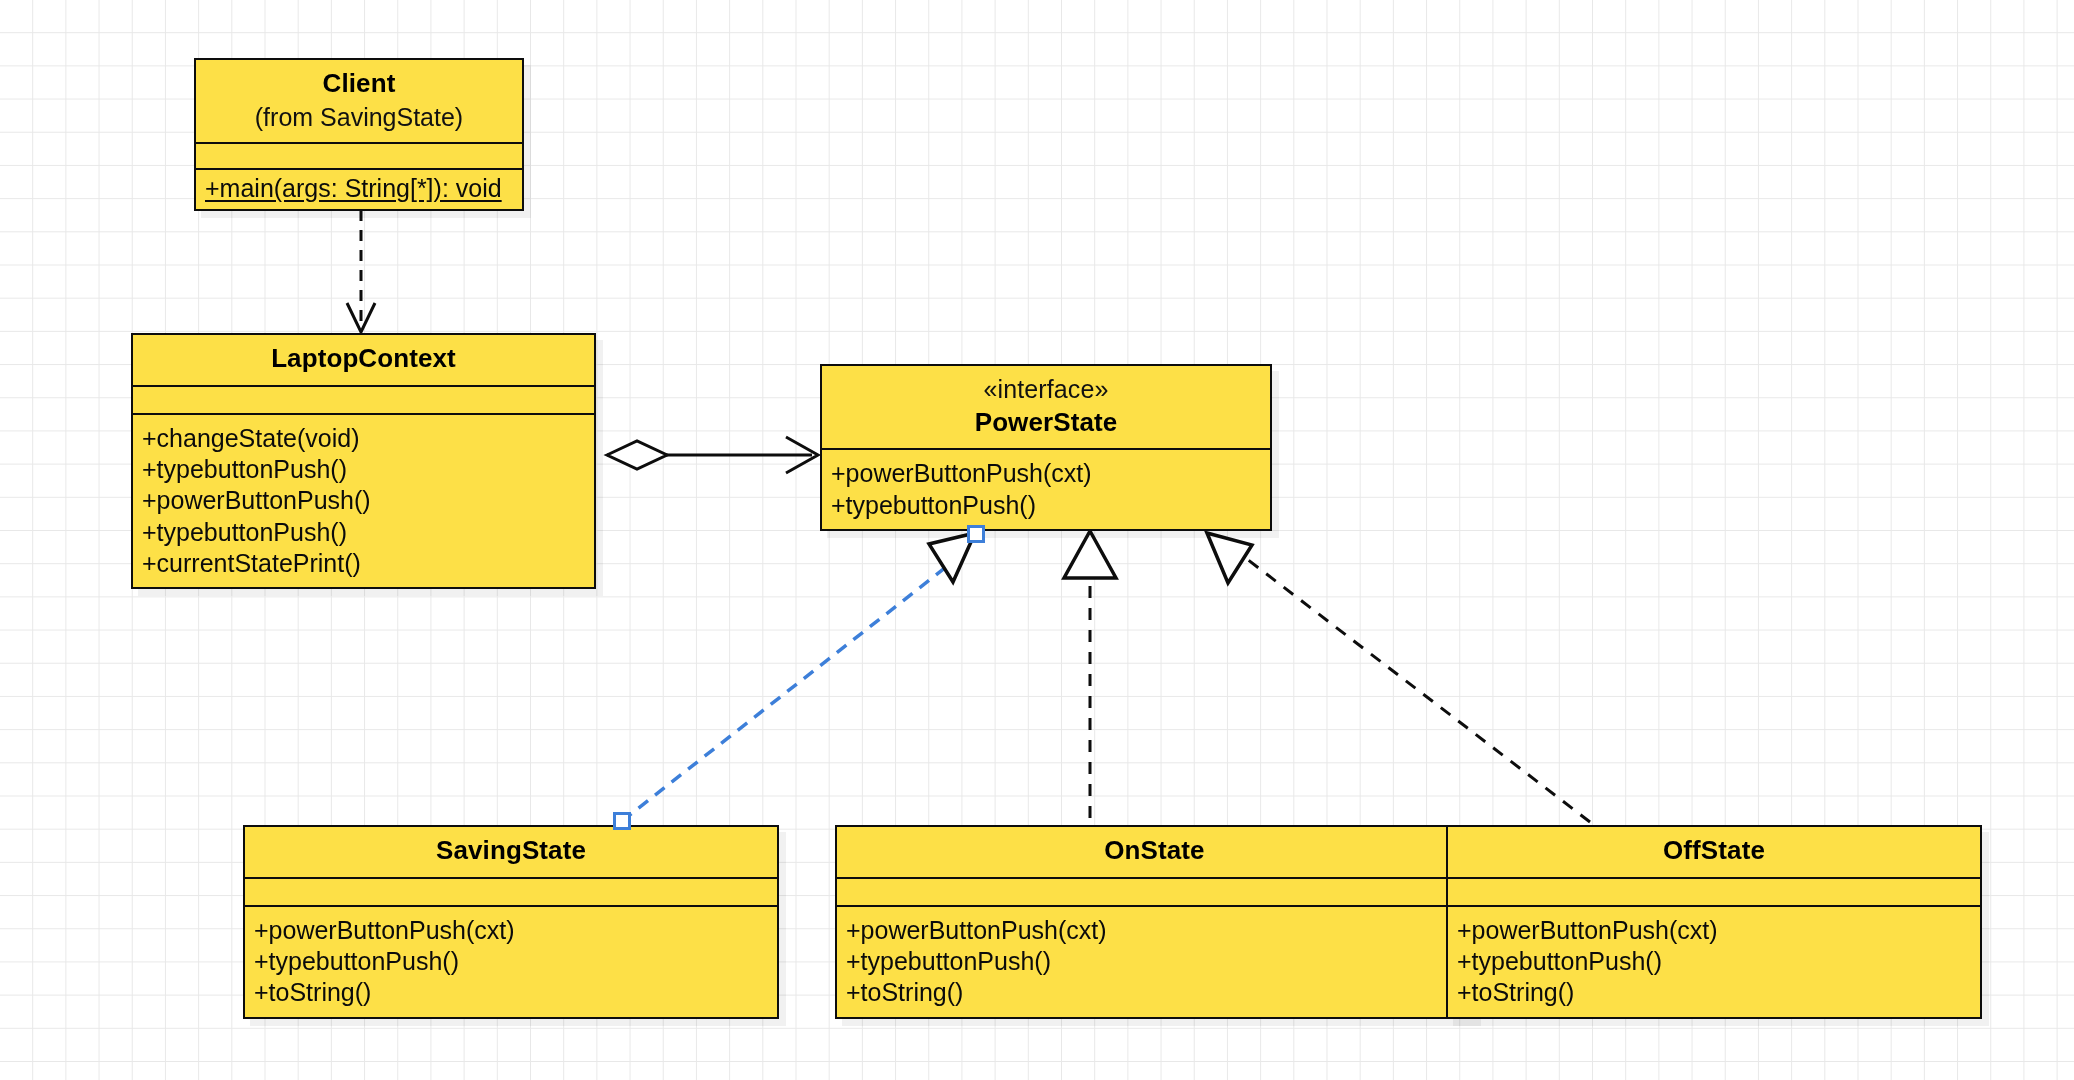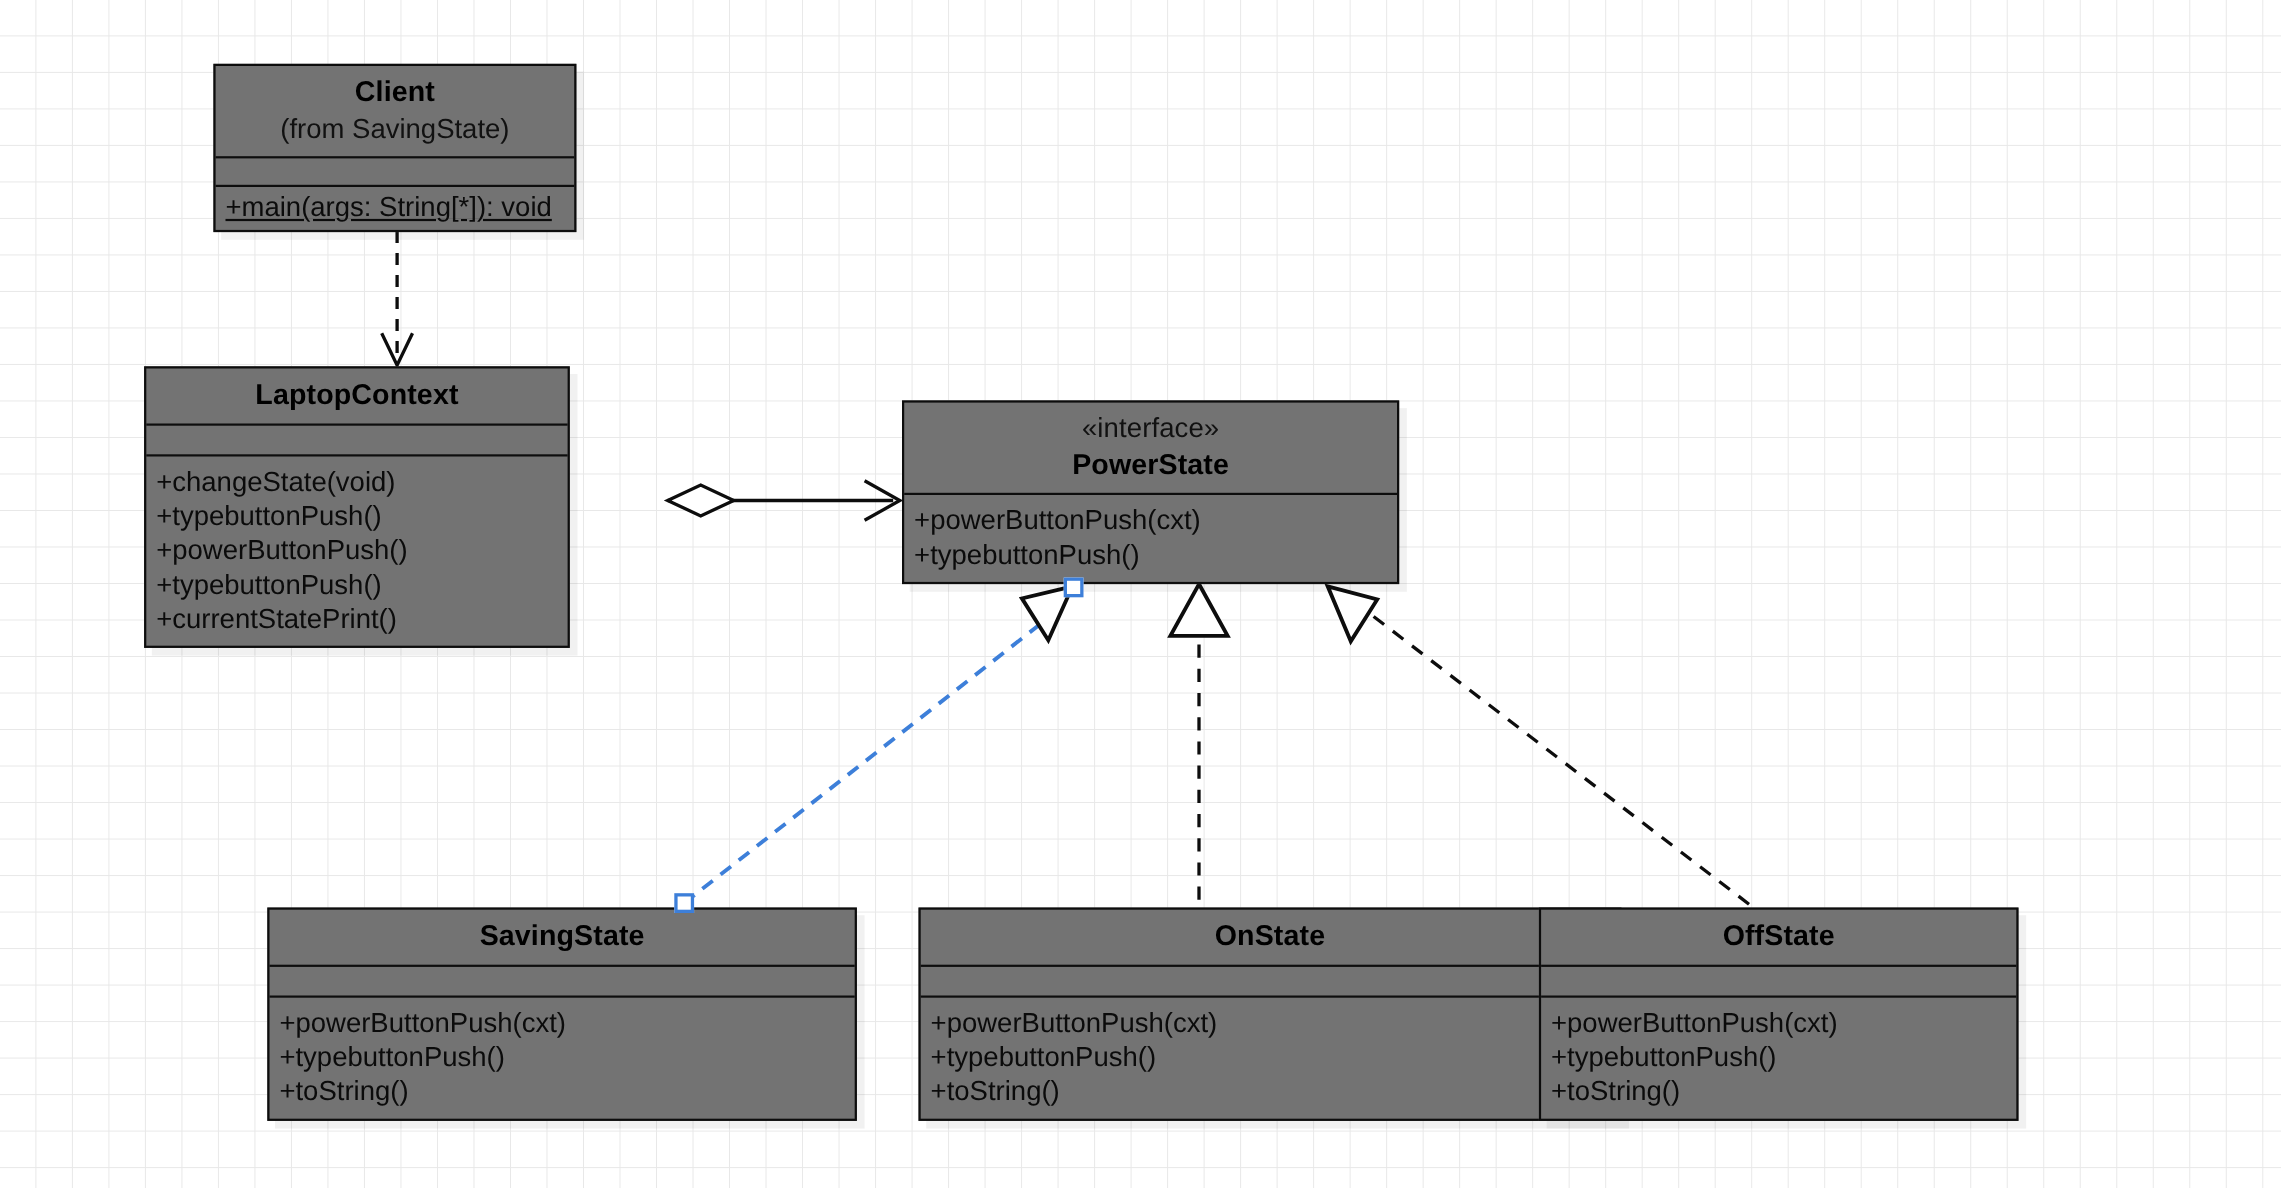--- a/index.html
+++ b/index.html
@@ -18,21 +18,21 @@
   }
   #canvas{position:absolute;left:0;top:0;width:2074px;height:1080px;}
 
   
   #wires{position:absolute;left:0;top:0;width:2074px;height:1080px;z-index:1;}
 
   
   .uml-class{
     position:absolute;
     box-sizing:border-box;
-    background:#737373;
+    background:#fde047;
     border:2.5px solid #0d0d0d;
     box-shadow:7px 7px 0 0 rgba(0,0,0,0.055);
     z-index:5;
   }
   .comp-head{
     padding:7px 10px 9px 10px;
     text-align:center;
     line-height:1.30;
   }
   .stereotype{
@@ -71,25 +71,25 @@
     white-space:nowrap;
     display:block;
   }
   .op.static{ text-decoration:underline; text-underline-offset:3px; }
 
   
   #box-client      {left:194px; top:58px;  width:330px;}
   #box-client .comp-attrs{height:24px;}
   #box-client .comp-ops{padding:3px 0 4px 9px;}
 
-  #box-laptopcontext{left:131px; top:333px; width:387px;}
+  #box-laptopcontext{left:131px; top:333px; width:465px;}
   #box-powerstate   {left:820px; top:364px; width:452px;}
   #box-savingstate  {left:243px; top:825px; width:536px;}
   #box-onstate      {left:835px; top:825px; width:639px;}
-  #box-offstate     {left:1399px;top:825px; width:436px;}
+  #box-offstate     {left:1446px;top:825px; width:536px;}
 
   
   .sel-handle{
     position:absolute;
     width:18px;height:18px;
     box-sizing:border-box;
     border:3px solid #3d7fd9;
     background:#ffffff;
     z-index:9;
   }

